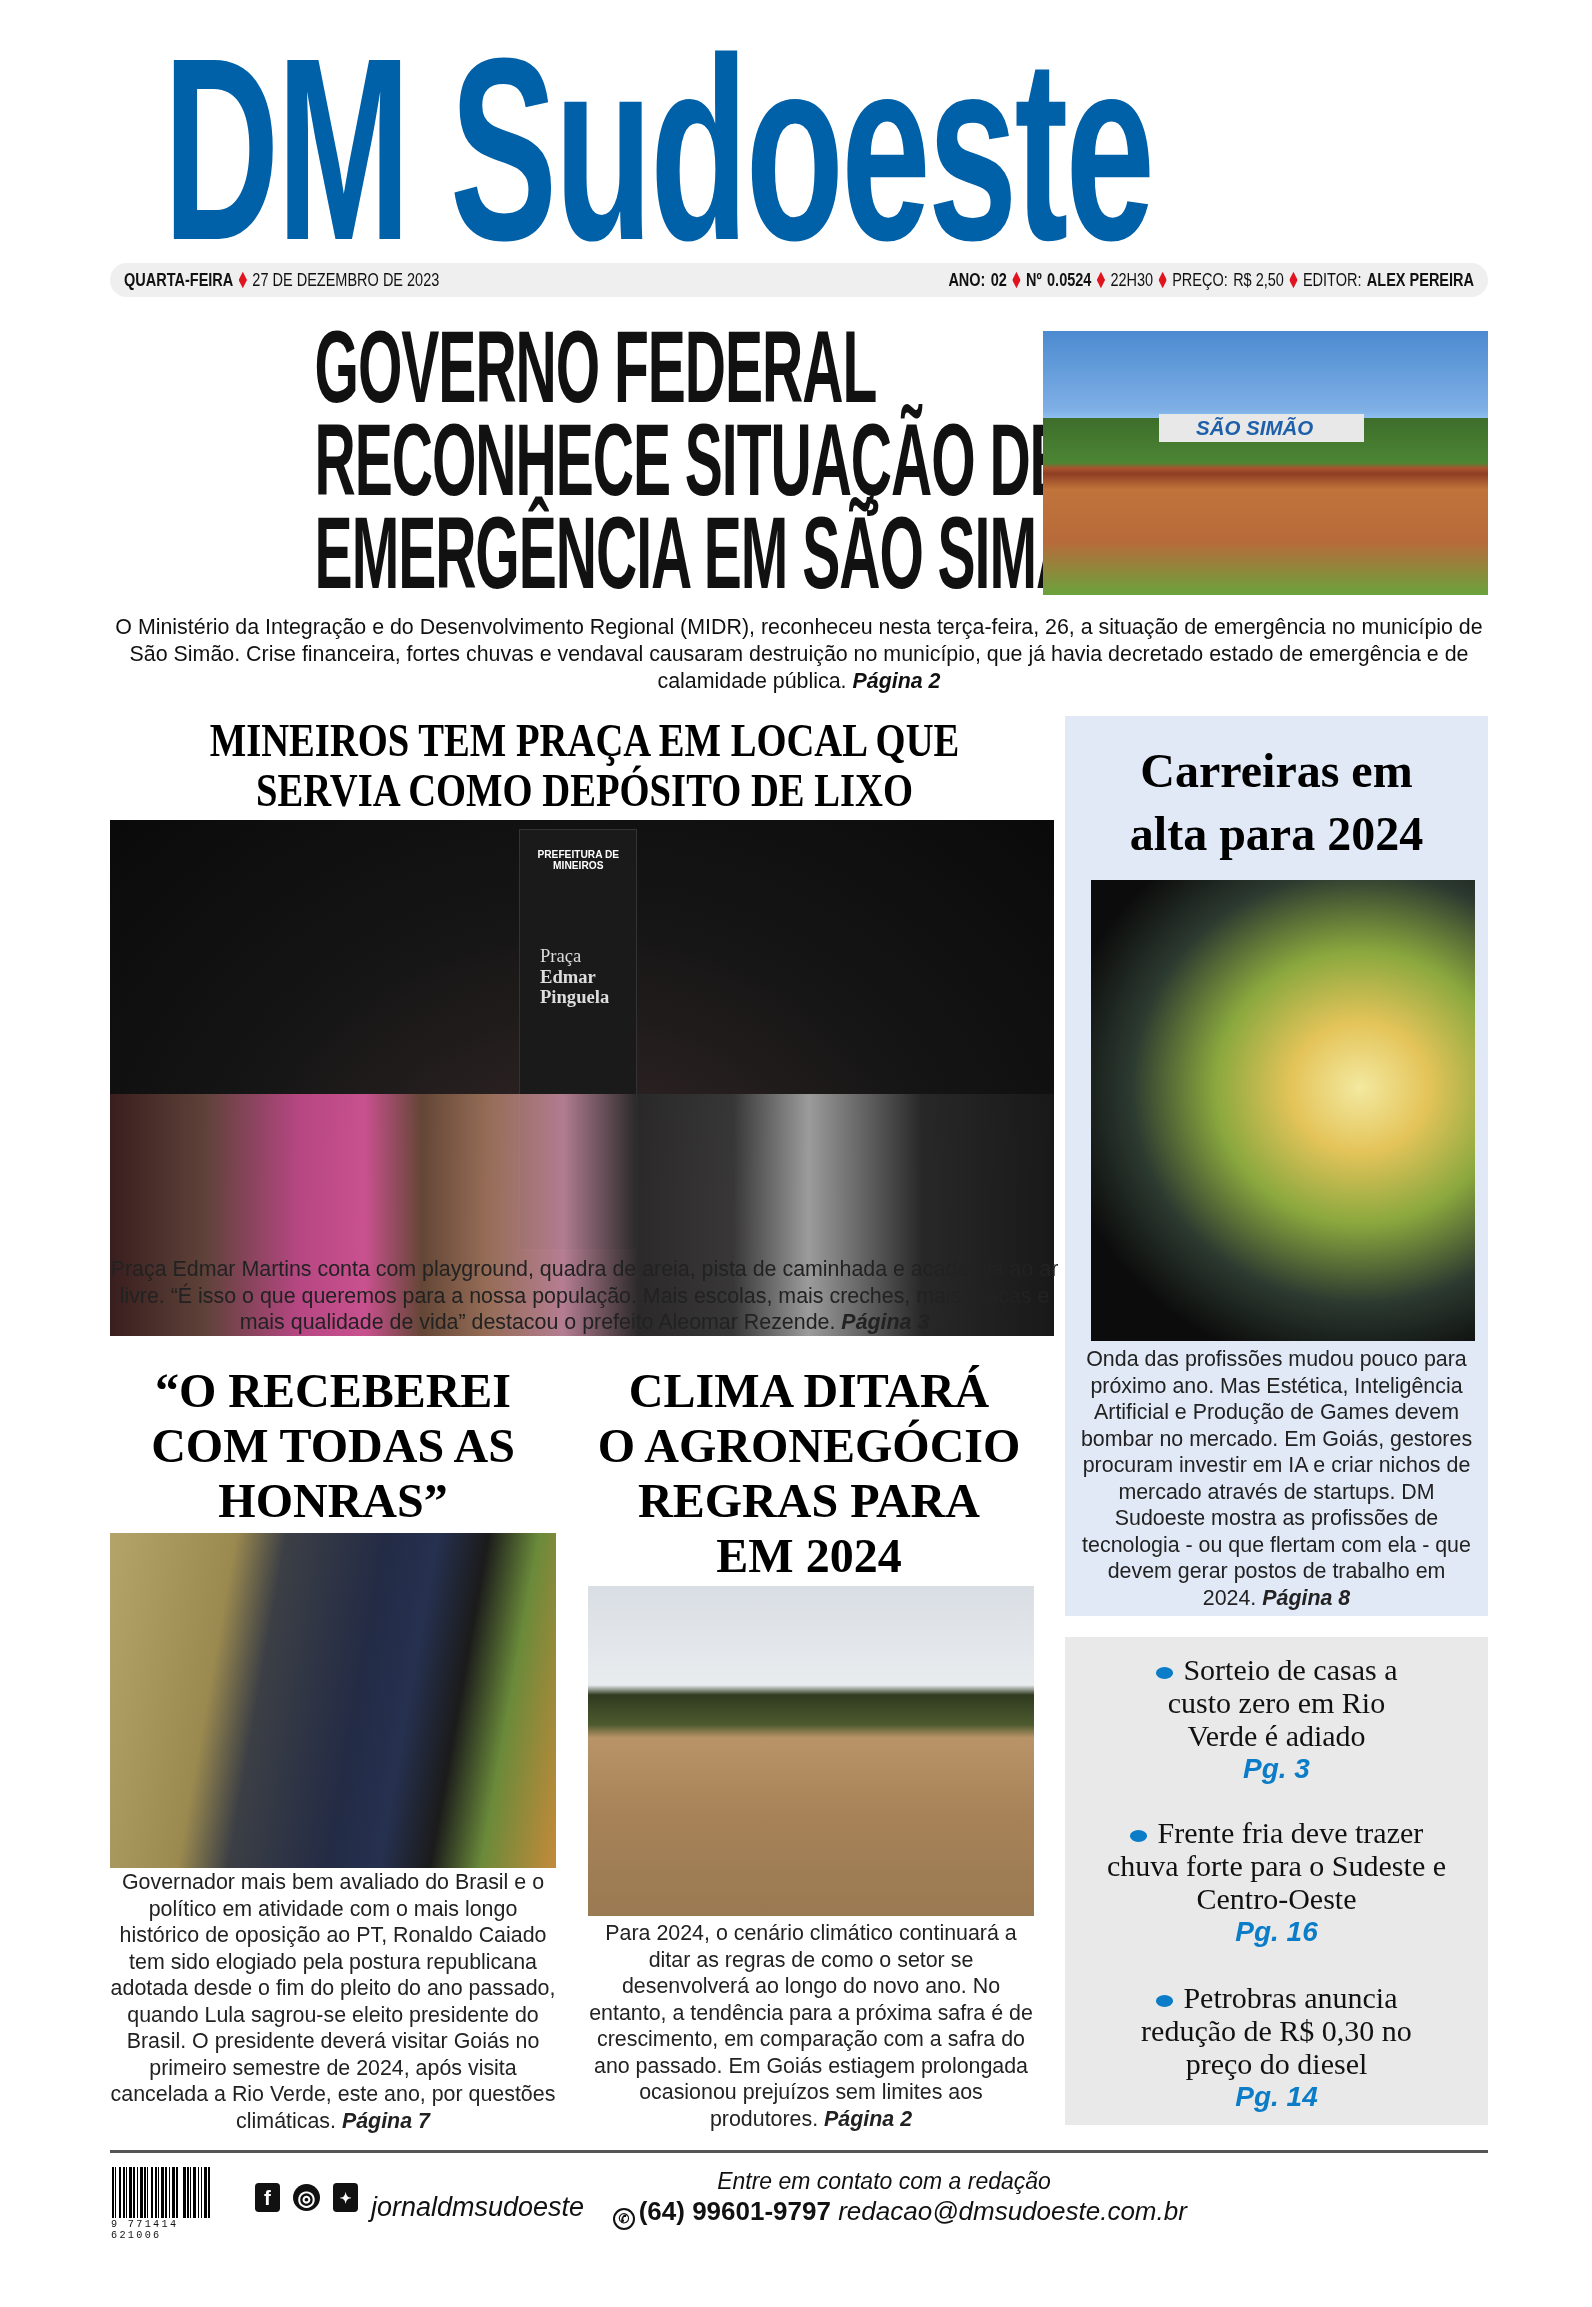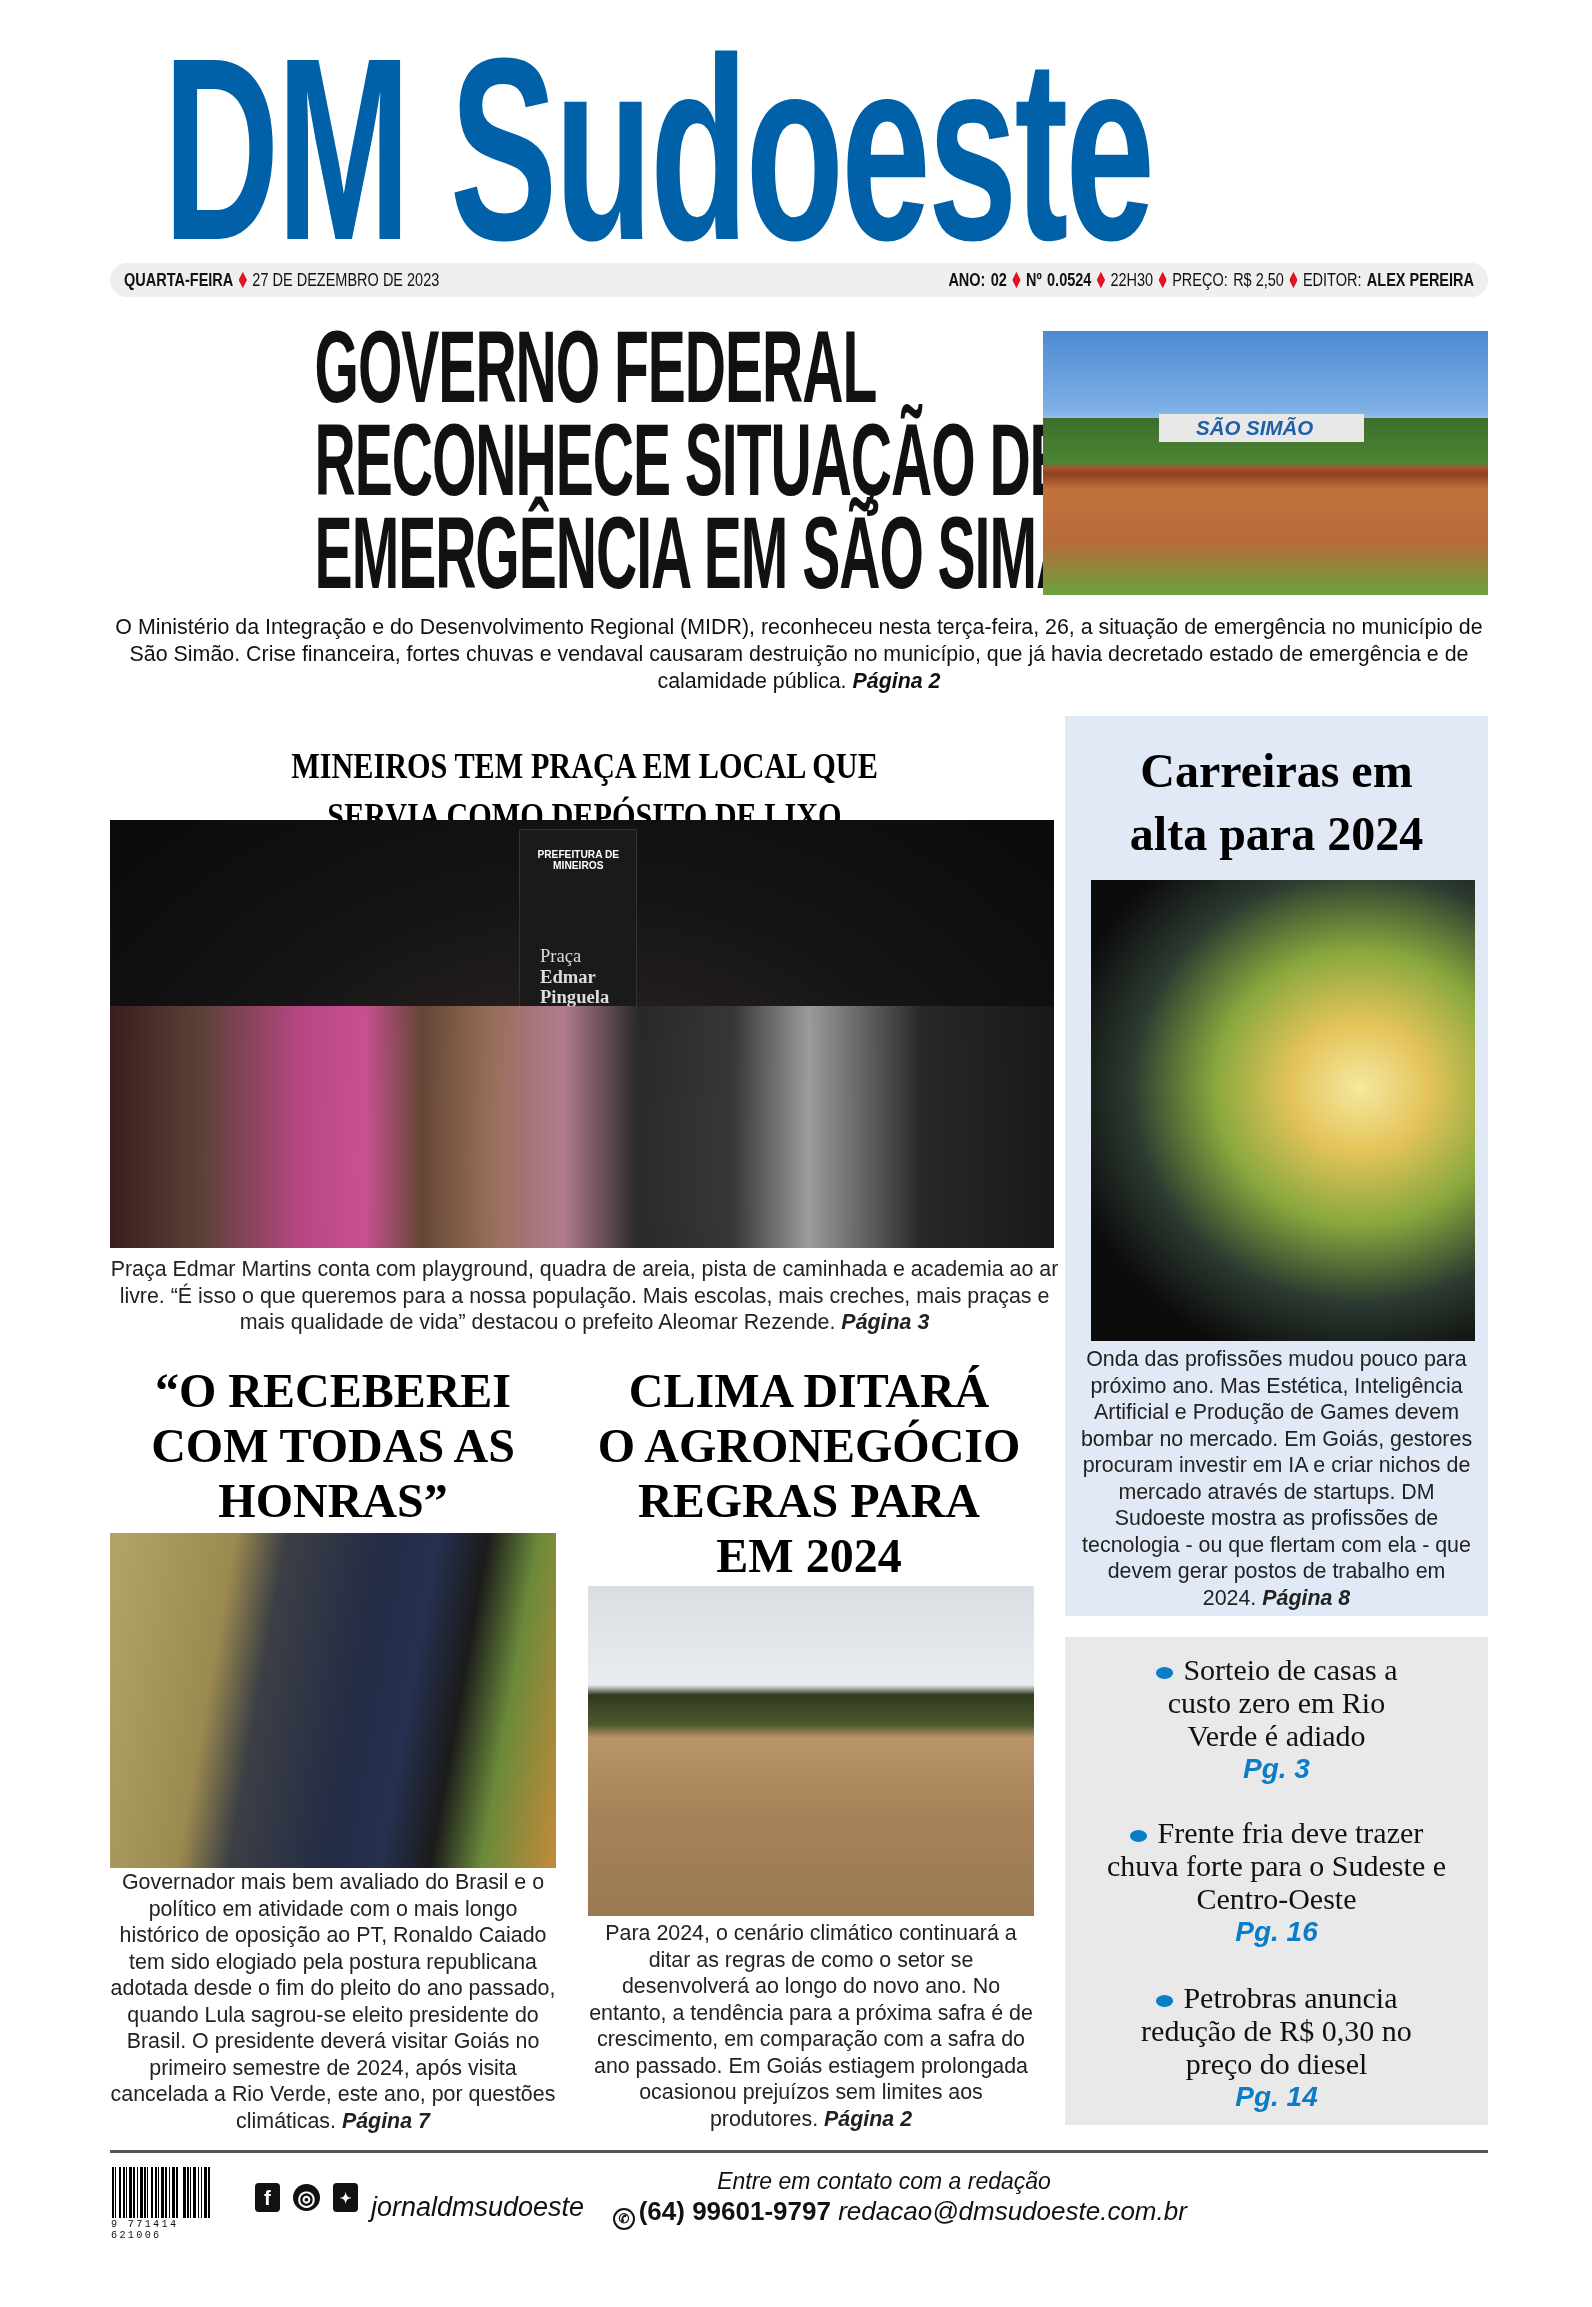--- a/index.html
+++ b/index.html
@@ -16,23 +16,23 @@
   .diamond{display:inline-block;width:10.2px;height:16.7px;background:#E0141E;clip-path:polygon(50% 0,100% 50%,50% 100%,0 50%);}
   
   .lead-head{left:110px;top:321px;width:930px;height:288px;text-align:center;}
   .lead-head div{font-family:"Liberation Sans",sans-serif;font-weight:900;font-size:102px;line-height:93px;letter-spacing:-1.9px;transform:scaleX(0.56);white-space:nowrap;}
   .photo{overflow:hidden;}
   .lead-photo{left:1043px;top:331px;width:445px;height:264px;background:linear-gradient(#4c8ad0 0%,#7fb0e6 30%,#8fc0ef 33%,#3d6e2b 33%,#4c8534 50%,#a9542f 52%,#8e3e23 54%,#c0733a 60%,#b86b3a 80%,#6aa23c 100%);}
   .lead-text{left:110px;top:614px;width:1378px;font-size:21.4px;line-height:27px;text-align:center;font-family:"Liberation Sans",sans-serif;}
   .lead-text span.t{display:inline;}
   .pg{font-weight:900;font-style:italic;}
   .serif-head{font-family:"Liberation Serif",serif;font-weight:700;color:#000;text-align:center;}
-  .mineiros-head{left:110px;top:741px;width:949px;font-size:36px;line-height:50px;}
+  .mineiros-head{left:110px;top:716px;width:949px;font-size:46px;line-height:50px;}
   .mineiros-head div{transform:scaleX(0.84);white-space:nowrap;}
-  .mineiros-photo{left:110px;top:820px;width:944px;height:428px;background:radial-gradient(ellipse at 50% 80%,#3a2a2a 0%,#151515 55%,#0a0a0a 100%);}
+  .mineiros-photo{left:110px;top:820px;width:944px;height:516px;background:radial-gradient(ellipse at 50% 80%,#3a2a2a 0%,#151515 55%,#0a0a0a 100%);}
   .plaque{position:absolute;left:409px;top:9.3px;width:116px;height:419px;background:#1a1a1a;border:0.9px solid #333;}
   .plaque-text{position:absolute;left:20px;top:116px;color:#ddd;font-family:Liberation Serif, serif;font-weight:700;font-size:18.6px;line-height:20.5px;}
   .people{position:absolute;left:0;bottom:0;width:100%;height:242px;background:linear-gradient(90deg,#402020 0%,#6b4a3f 10%,#d14f95 20%,#e65aa3 27%,#6f4d3a 33%,#a87a60 40%,#cc8da5 48%,#2a2a2a 56%,#3b3b3b 66%,#b2b2b2 74%,#2b2b2b 86%,#1a1a1a 100%);opacity:0.85;}
   .caption{font-family:"Liberation Sans",sans-serif;font-size:21.4px;line-height:26.5px;text-align:center;color:#222;}
   .mineiros-cap{left:110px;top:1256px;width:949px;}
   .honras-head{left:110px;top:1363px;width:446px;font-size:48px;line-height:55px;}
   .honras-photo{left:110px;top:1533px;width:446px;height:335px;background:linear-gradient(100deg,#b5a46a 0%,#9b8a4f 25%,#3c3f45 35%,#232b45 55%,#263150 65%,#1b1b1b 75%,#6a8a3a 85%,#c48a3a 100%);}
   .honras-cap{left:110px;top:1869px;width:446px;}
   .clima-head{left:581px;top:1363px;width:456px;font-size:48px;line-height:55px;}
   .clima-photo{left:588px;top:1586px;width:446px;height:330px;background:linear-gradient(#d9dee4 0%,#e9ecef 30%,#2f3a20 33%,#4d5a2e 42%,#b89468 46%,#a78258 70%,#9a7a52 100%);}

